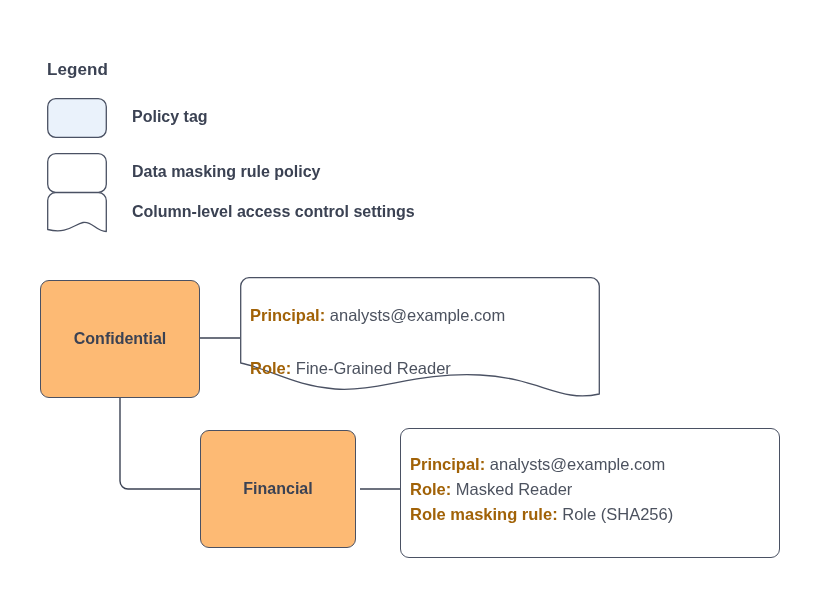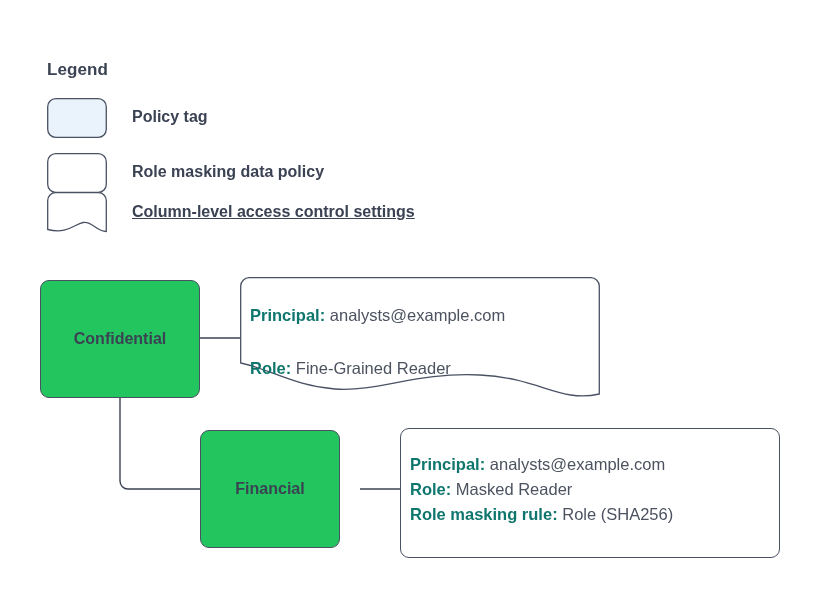--- a/index.html
+++ b/index.html
@@ -55,21 +55,21 @@
     color: #3b4253;
     white-space: nowrap;
   }
 
   
   .node {
     position: absolute;
     box-sizing: border-box;
     border: 1.3px solid #4a5163;
     border-radius: 9px;
-    background: #22c55e;
+    background: #fdba74;
     display: flex;
     align-items: center;
     justify-content: center;
   }
   .node-label {
     font-size: 16px;
     font-weight: bold;
     color: #3b4253;
     white-space: nowrap;
   }
@@ -88,21 +88,21 @@
   .panel-doc svg { display: block; overflow: visible; }
   .panel-text {
     position: absolute;
     font-size: 16.5px;
     line-height: 25px;
     color: #4c525f;
     white-space: nowrap;
   }
   .panel-text .k {
     font-weight: bold;
-    color: #0f766e;
+    color: #a16207;
   }
 
   
   .connectors {
     position: absolute;
     left: 0; top: 0;
     width: 820px; height: 598px;
     pointer-events: none;
   }
   .connectors path, .connectors line {
@@ -126,49 +126,49 @@
     </div>
     <div class="legend-label" style="top:10px;">Policy tag</div>
   </div>
 
   <div class="legend-row" style="top:153px;">
     <div class="legend-swatch" style="top:0;">
       <svg width="60" height="40" viewBox="0 0 60 40">
         <rect x="0.7" y="0.7" width="58.6" height="38.6" rx="8" ry="8" fill="#ffffff" stroke="#4a5163" stroke-width="1.3"></rect>
       </svg>
     </div>
-    <div class="legend-label" style="top:10px;">Role masking data policy</div>
+    <div class="legend-label" style="top:10px;">Data masking rule policy</div>
   </div>
 
   <div class="legend-row" style="top:192px;">
     <div class="legend-swatch" style="top:0;height:42px;">
       <svg width="60" height="44" viewBox="0 0 60 44">
         <path d="M8.5,0.7 L51.5,0.7 A7.8,7.8 0 0 1 59.3,8.5 L59.3,39.5
                  C49,39.5 45,28.5 36,30.5
                  C27,32.5 20,42.5 0.7,37.5
                  L0.7,8.5 A7.8,7.8 0 0 1 8.5,0.7 Z" fill="#ffffff" stroke="#4a5163" stroke-width="1.3" stroke-linejoin="round"></path>
       </svg>
     </div>
-    <div class="legend-label" style="top:11px;text-decoration:underline;">Column-level access control settings</div>
+    <div class="legend-label" style="top:11px;">Column-level access control settings</div>
   </div>
 
   <svg class="connectors" width="820" height="598">
 
     <line x1="200" y1="338" x2="240" y2="338"></line>
 
     <path d="M120,398 L120,481 A8,8 0 0 0 128,489 L200,489"></path>
 
     <line x1="360" y1="489" x2="400" y2="489"></line>
   </svg>
 
   <div class="node" style="left:40px; top:280px; width:160px; height:118px;">
     <span class="node-label">Confidential</span>
   </div>
 
-  <div class="node" style="left:200px; top:430px; width:140px; height:118px;">
+  <div class="node" style="left:200px; top:430px; width:156px; height:118px;">
     <span class="node-label">Financial</span>
   </div>
 
   <div class="panel-doc" style="left:240px; top:277px;">
     <svg width="362" height="126" viewBox="0 0 362 126">
       <path d="M9,0.7 L351,0.7 A8.5,8.5 0 0 1 359.3,9 L359.3,117
                C320,126 300,101 240,98
                C175,95 140,115 95,112
                C55,109 30,92 0.7,86
                L0.7,9 A8.5,8.5 0 0 1 9,0.7 Z" fill="#ffffff" stroke="#4a5163" stroke-width="1.3" stroke-linejoin="round"></path>

